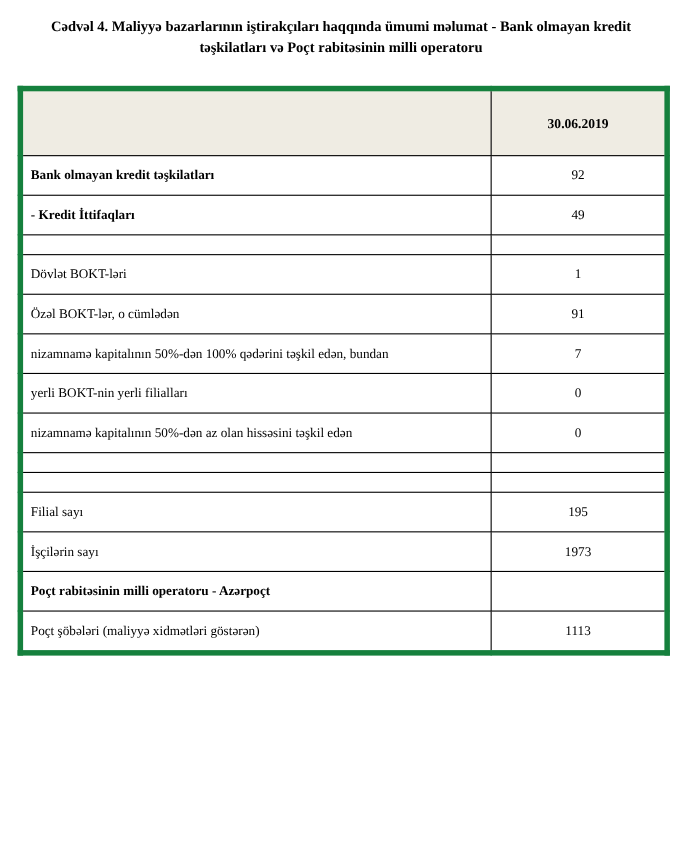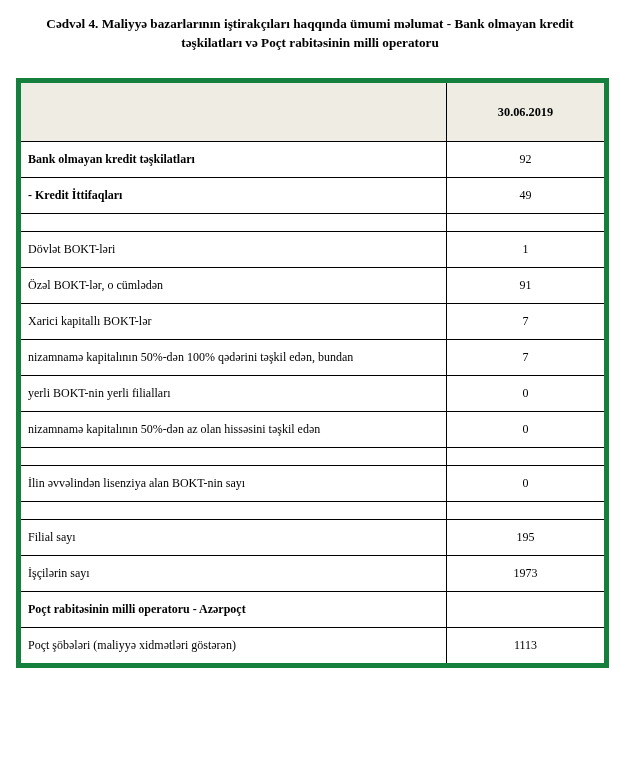--- a/index.html
+++ b/index.html
@@ -114,42 +114,34 @@
           </tr>
           <tr class="">
             <td class="label">Dövlət BOKT-ləri</td>
             <td class="value">1</td>
           </tr>
           <tr class="">
             <td class="label">Özəl BOKT-lər, o cümlədən</td>
             <td class="value">91</td>
           </tr>
           <tr class="">
-            <td class="label">Xarici kapitallı BOKT-lər</td>
-            <td class="value">7</td>
-          </tr>
-          <tr class="">
             <td class="label">nizamnamə kapitalının 50%-dən 100% qədərini təşkil edən, bundan</td>
             <td class="value">7</td>
           </tr>
           <tr class="">
             <td class="label">yerli BOKT-nin yerli filialları</td>
             <td class="value">0</td>
           </tr>
           <tr class="">
             <td class="label">nizamnamə kapitalının 50%-dən az olan hissəsini  təşkil edən</td>
             <td class="value">0</td>
           </tr>
           <tr class="spacer">
             <td></td>
             <td></td>
-          </tr>
-          <tr class="">
-            <td class="label">İlin əvvəlindən lisenziya alan BOKT-nin sayı</td>
-            <td class="value">0</td>
           </tr>
           <tr class="spacer">
             <td></td>
             <td></td>
           </tr>
           <tr class="">
             <td class="label">Filial sayı</td>
             <td class="value">195</td>
           </tr>
           <tr class="">

